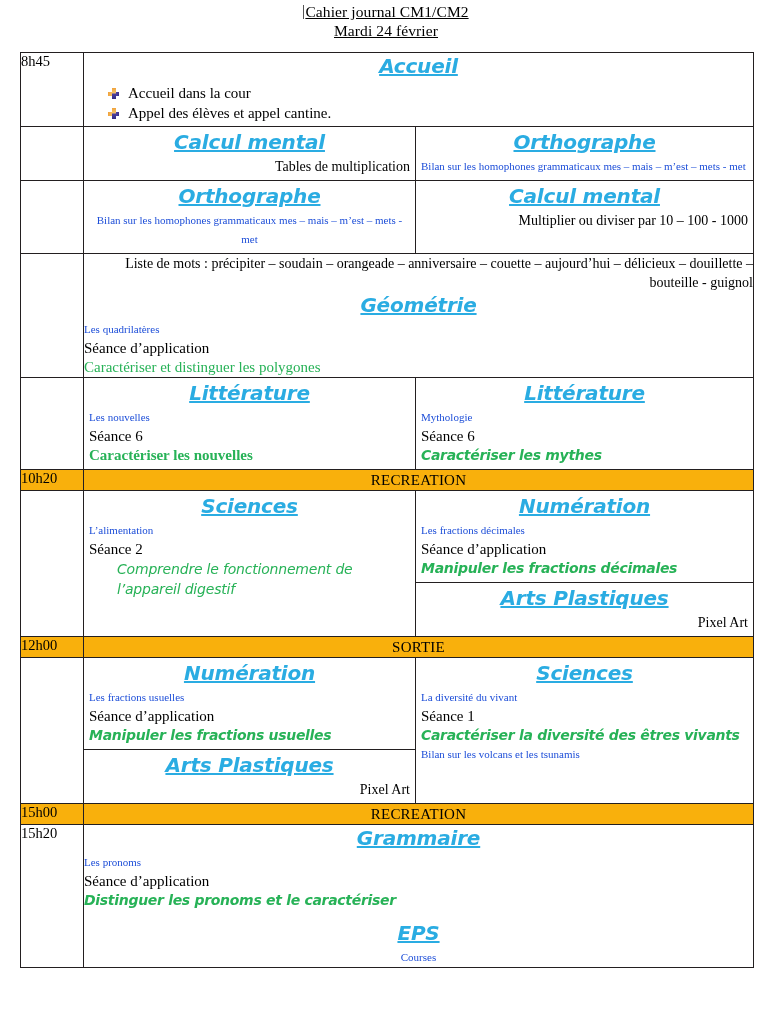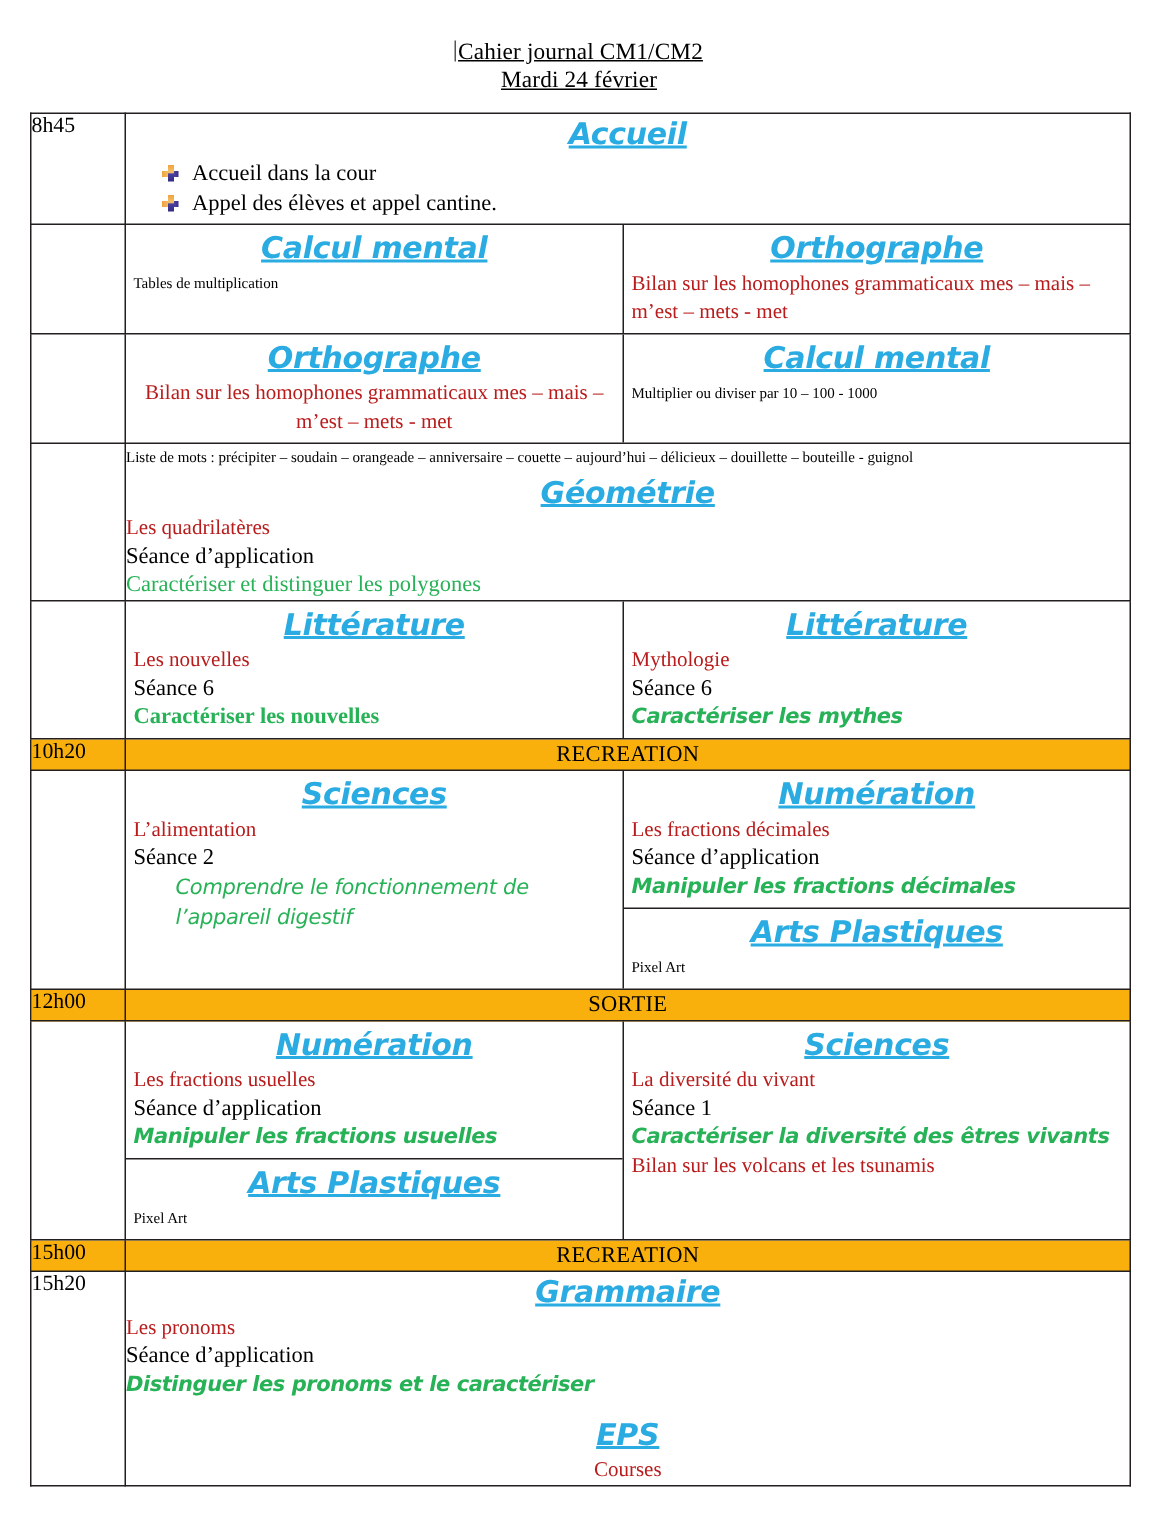--- a/index.html
+++ b/index.html
@@ -11,21 +11,21 @@
     width: 772px;
     height: 1024px;
     font-family: "Liberation Serif", "DejaVu Serif", serif;
     color: #000000;
     overflow: hidden;
   }
 
   
   .title-block {
     text-align: center;
-    padding-top: 25px;
+    padding-top: 2px;
   }
   .title-line {
     font-size: 15.5px;
     line-height: 19px;
     letter-spacing: 0.1px;
     white-space: nowrap;
   }
   .title-line .u { text-decoration: underline; }
   .caret {
     display: inline-block;
@@ -81,28 +81,28 @@
     font-size: 20px;
     font-style: italic;
     font-weight: 700;
     text-decoration: underline;
     line-height: 23px;
     padding: 2px 0 3px 0;
     letter-spacing: -0.2px;
   }
 
   .plain {
-    font-size: 10px;
-    line-height: 19px;
-    text-align: left;
+    font-size: 14px;
+    line-height: 19px;
+    text-align: right;
   }
 
   .red {
-    color: #b91c1c;
-    font-size: 14px;
+    color: #1d4ed8;
+    font-size: 11px;
     line-height: 19px;
   }
   .red.center { text-align: center; }
 
   .black {
     color: #000;
     font-size: 15px;
     line-height: 19px;
   }
 

